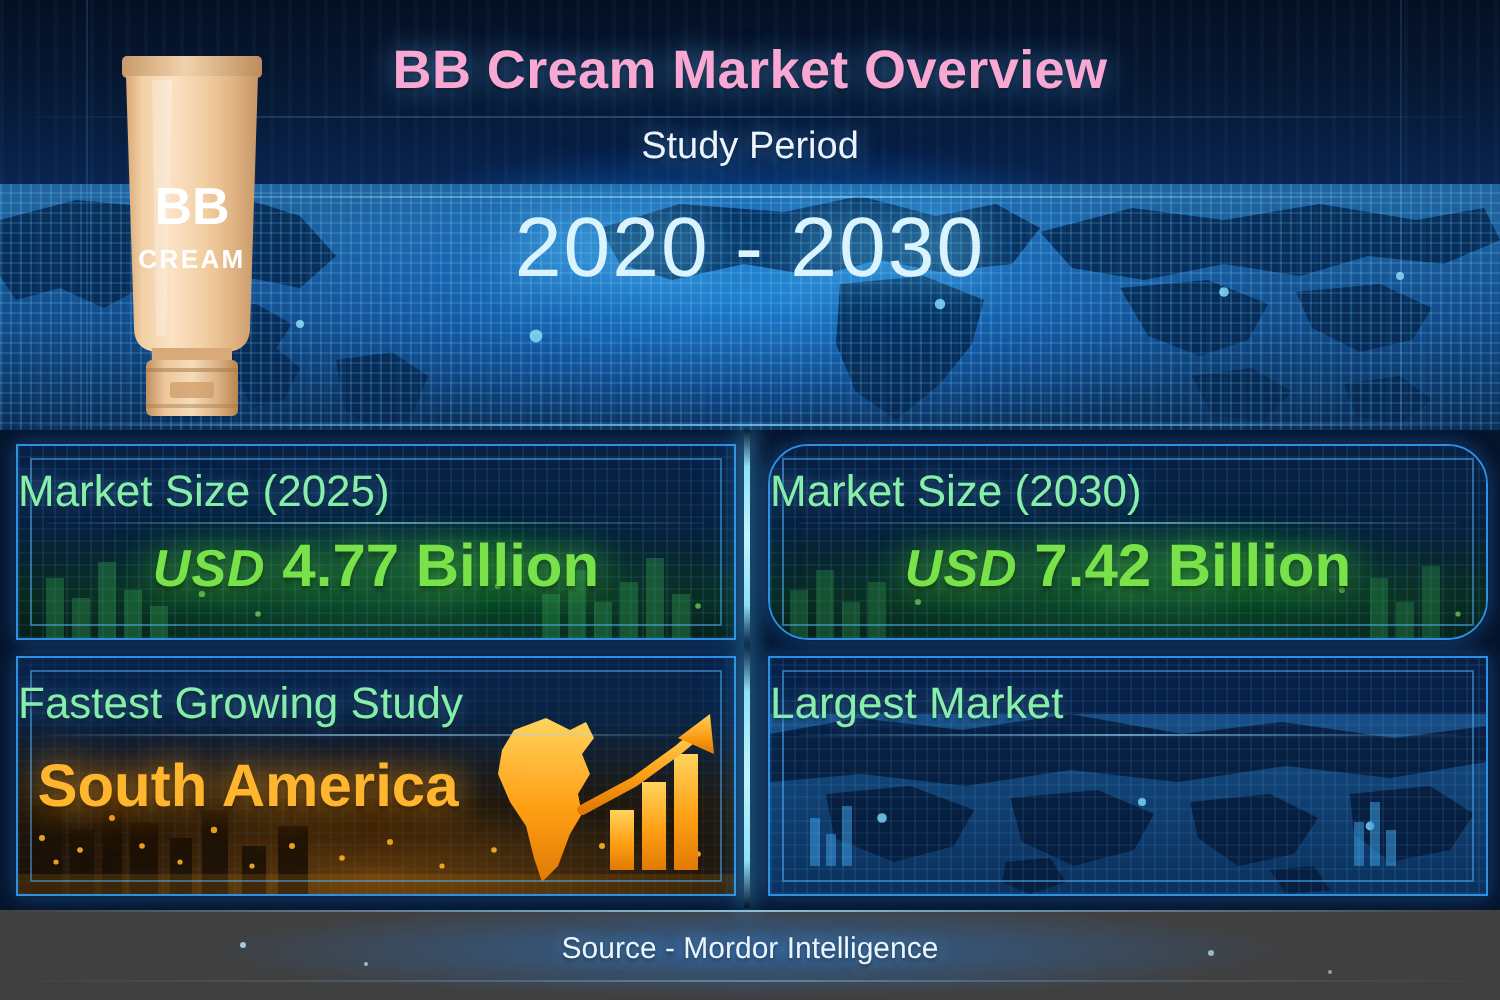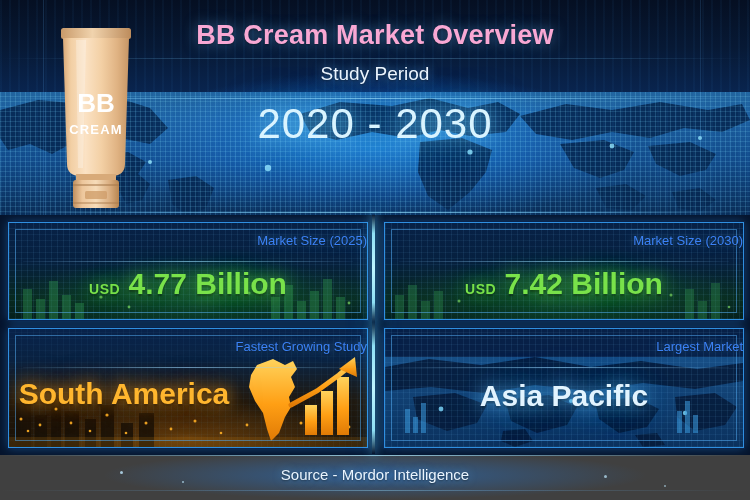--- a/index.html
+++ b/index.html
@@ -101,41 +101,41 @@
     overflow:hidden;
     background:#071a39;
   }
   .panel-inner-border{
     position:absolute;left:6px;top:6px;right:6px;bottom:6px;
     border:1px solid rgba(80,165,235,.55);
     pointer-events:none;z-index:5;
   }
   .panel-label{
     position:absolute;left:0;top:10px;width:100%;
-    text-align:right;font-size:13px;color:#3b82f6;
+    text-align:left;font-size:22px;color:#86efac;
     text-shadow:0 0 8px rgba(110,190,255,.5),0 1px 2px rgba(0,0,0,.6);
     z-index:6;
   }
   .panel-rule{
     position:absolute;left:14px;right:14px;top:38px;height:1px;
     background:linear-gradient(90deg,rgba(130,200,255,.05) 0%,rgba(150,215,255,.65) 50%,rgba(130,200,255,.05) 100%);
     z-index:6;
   }
   .panel-value{
     position:absolute;left:0;top:44px;width:100%;
     text-align:center;
     font-size:30px;font-weight:bold;
     z-index:6;
     white-space:nowrap;
   }
   .val-green{
     color:#79e24a;
     text-shadow:0 0 16px rgba(95,220,70,.75),0 0 30px rgba(60,190,50,.45),0 2px 2px rgba(0,0,0,.5);
   }
-  .val-green .unit{font-size:14px;font-weight:bold;letter-spacing:.5px;}
+  .val-green .unit{font-size:26px;font-weight:bold;letter-spacing:.5px;font-style:italic;}
   .val-gold{
     color:#ffb62e;
     text-shadow:0 0 16px rgba(255,170,35,.75),0 0 32px rgba(230,125,10,.5),0 2px 2px rgba(0,0,0,.55);
   }
   .val-blue{
     color:#e2f4ff;
     text-shadow:0 0 18px rgba(110,205,255,.9),0 0 36px rgba(45,150,255,.6),0 2px 2px rgba(0,0,0,.5);
   }
 
   
@@ -322,21 +322,21 @@
     </svg>
     <div class="panel-inner-border"></div>
     <div class="panel-label">Market Size (2025)</div>
     <div class="panel-rule"></div>
     <div class="panel-value val-green">
       <span class="unit">USD</span>
       <span>4.77 Billion</span>
     </div>
   </div>
 
-  <div class="panel" style="left:384px;top:222px;width:358px;height:96px;">
+  <div class="panel" style="left:384px;top:222px;width:358px;height:96px;border-radius:20px;">
     <div class="bg-dark-green"></div>
     <div class="bg-grid-fine"></div>
     <svg class="bg-city-green" viewBox="0 0 358 52" preserveAspectRatio="none">
       <g fill="#2f8f4e" opacity="0.45">
         <rect x="10" y="28" width="9" height="24"></rect>
           <rect x="23" y="18" width="9" height="34"></rect>
         <rect x="36" y="34" width="9" height="18"></rect>
           <rect x="49" y="24" width="9" height="28"></rect>
         <rect x="300" y="22" width="9" height="30"></rect>
           <rect x="313" y="34" width="9" height="18"></rect>
@@ -448,21 +448,20 @@
         <rect x="36" y="46" width="5" height="30"></rect>
         <rect x="292" y="54" width="5" height="22"></rect>
           <rect x="300" y="44" width="5" height="32"></rect>
         <rect x="308" y="58" width="5" height="18"></rect>
       </g>
     </svg>
     <div class="bg-grid-fine"></div>
     <div class="panel-inner-border"></div>
     <div class="panel-label">Largest Market</div>
     <div class="panel-rule"></div>
-    <div class="panel-value val-blue" style="top:50px;">Asia Pacific</div>
   </div>
 
   <div class="divider-v" style="left:372px;top:214px;height:108px;"></div>
   <div class="divider-v" style="left:372px;top:322px;height:132px;"></div>
 
   <div class="footer">
     <div class="footer-glow"></div>
     <div class="footer-line-top"></div>
     <div class="footer-line-bot"></div>
     <div class="sparkle" style="left:120px;top:16px;width:3px;height:3px;opacity:.8"></div>

